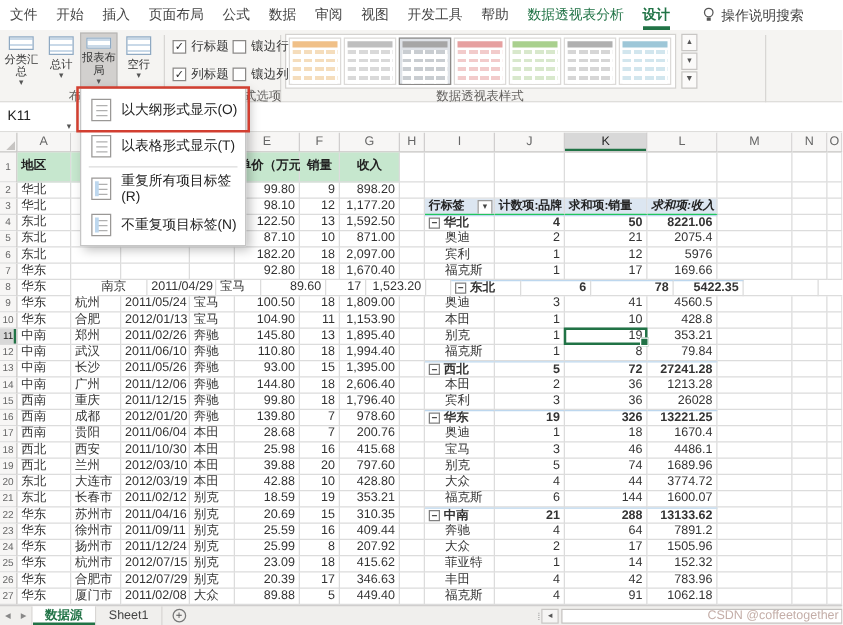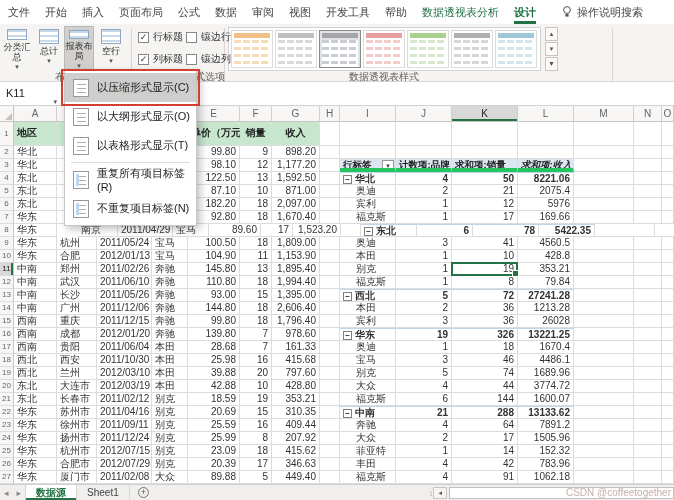--- a/index.html
+++ b/index.html
@@ -62,21 +62,21 @@
     border-bottom:1px solid #dcdcdc; font-size:8px; line-height:12px; color:#666; text-align:center; }
   .grow.tall .rowhdr { line-height:23px; }
   .rowhdr.sel { background:#d8d8d8; box-shadow:inset -2px 0 0 #217346; color:#222; }
   .cell { flex:none; border-right:1px solid #dcdcdc; border-bottom:1px solid #dcdcdc; font-size:10px;
     line-height:12px; padding:0 3px; white-space:nowrap; overflow:hidden; color:#333; }
   .grow.tall .cell { line-height:22px; font-weight:bold; color:#222; }
   .cell.green { background:#c6e7ce; }
   .cell.ctr { text-align:center; overflow:visible; }
   .cell.num { text-align:right; }
   .cell.phead { background:#dce6f1; font-weight:bold; font-size:9.5px; color:#222;
-    border-bottom:4px solid #22c55e; position:relative; }
+    border-bottom:1px solid #22c55e; position:relative; }
   .cell.ptop { border-top:1px solid #bdd7ee; line-height:11px; }
   .cell.pbold { font-weight:bold; }
   .cell.pleaf { padding-left:16px; }
   .collapse { display:inline-block; width:9px; height:9px; border:1px solid #808080; background:#fff;
     font-size:8px; line-height:7px; text-align:center; color:#333; margin-right:3px; vertical-align:0px; }
   .pfilter { position:absolute; right:1px; top:1px; width:12px; height:12px; background:#fff;
     border:1px solid #999; font-size:7px; line-height:10px; text-align:center; color:#444; }
   .sel-overlay { position:absolute; border:2px solid #217346; pointer-events:none; z-index:6; }
   .sel-overlay:after { content:""; position:absolute; right:-3px; bottom:-3px; width:5px; height:5px;
     background:#217346; border:1px solid #fff; }
@@ -533,21 +533,21 @@
       <div class="cell" style="width: 12px;"></div>
     </div>
     <div class="grow">
       <div class="rowhdr">17</div>
       <div class="cell" style="width: 43px;">西南</div>
       <div class="cell" style="width: 40px;">贵阳</div>
       <div class="cell num" style="width: 55px;">2011/06/04</div>
       <div class="cell" style="width: 36px;">本田</div>
       <div class="cell num" style="width: 52px;">28.68</div>
       <div class="cell num" style="width: 32px;">7</div>
-      <div class="cell num" style="width: 48px;">161.33</div>
+      <div class="cell num" style="width: 48px;">200.76</div>
       <div class="cell" style="width: 20px;"></div>
       <div class="cell pleaf" style="width: 56px;">奥迪</div>
       <div class="cell num" style="width: 56px;">1</div>
       <div class="cell num" style="width: 66px;">18</div>
       <div class="cell num" style="width: 56px;">1670.4</div>
       <div class="cell" style="width: 60px;"></div>
       <div class="cell" style="width: 28px;"></div>
       <div class="cell" style="width: 12px;"></div>
     </div>
     <div class="grow">
@@ -743,24 +743,20 @@
   <span class="addsheet">+</span>
   <div class="hscroll">
     <span class="hs-dots">⁞</span>
     <span class="hs-arrow">◂</span>
     <span class="hs-thumb"></span>
   </div>
   <span class="watermark">CSDN @coffeetogether</span>
 </div>
 
 <div class="menu" id="menu">
-    <div class="menu-item hl">
-      <span class="mi-icon"></span>
-      <span>以压缩形式显示(C)</span>
-    </div>
     <div class="menu-item">
       <span class="mi-icon"></span>
       <span>以大纲形式显示(O)</span>
     </div>
     <div class="menu-item">
       <span class="mi-icon"></span>
       <span>以表格形式显示(T)</span>
     </div>
     <div class="menu-sep"></div>
     <div class="menu-item">

